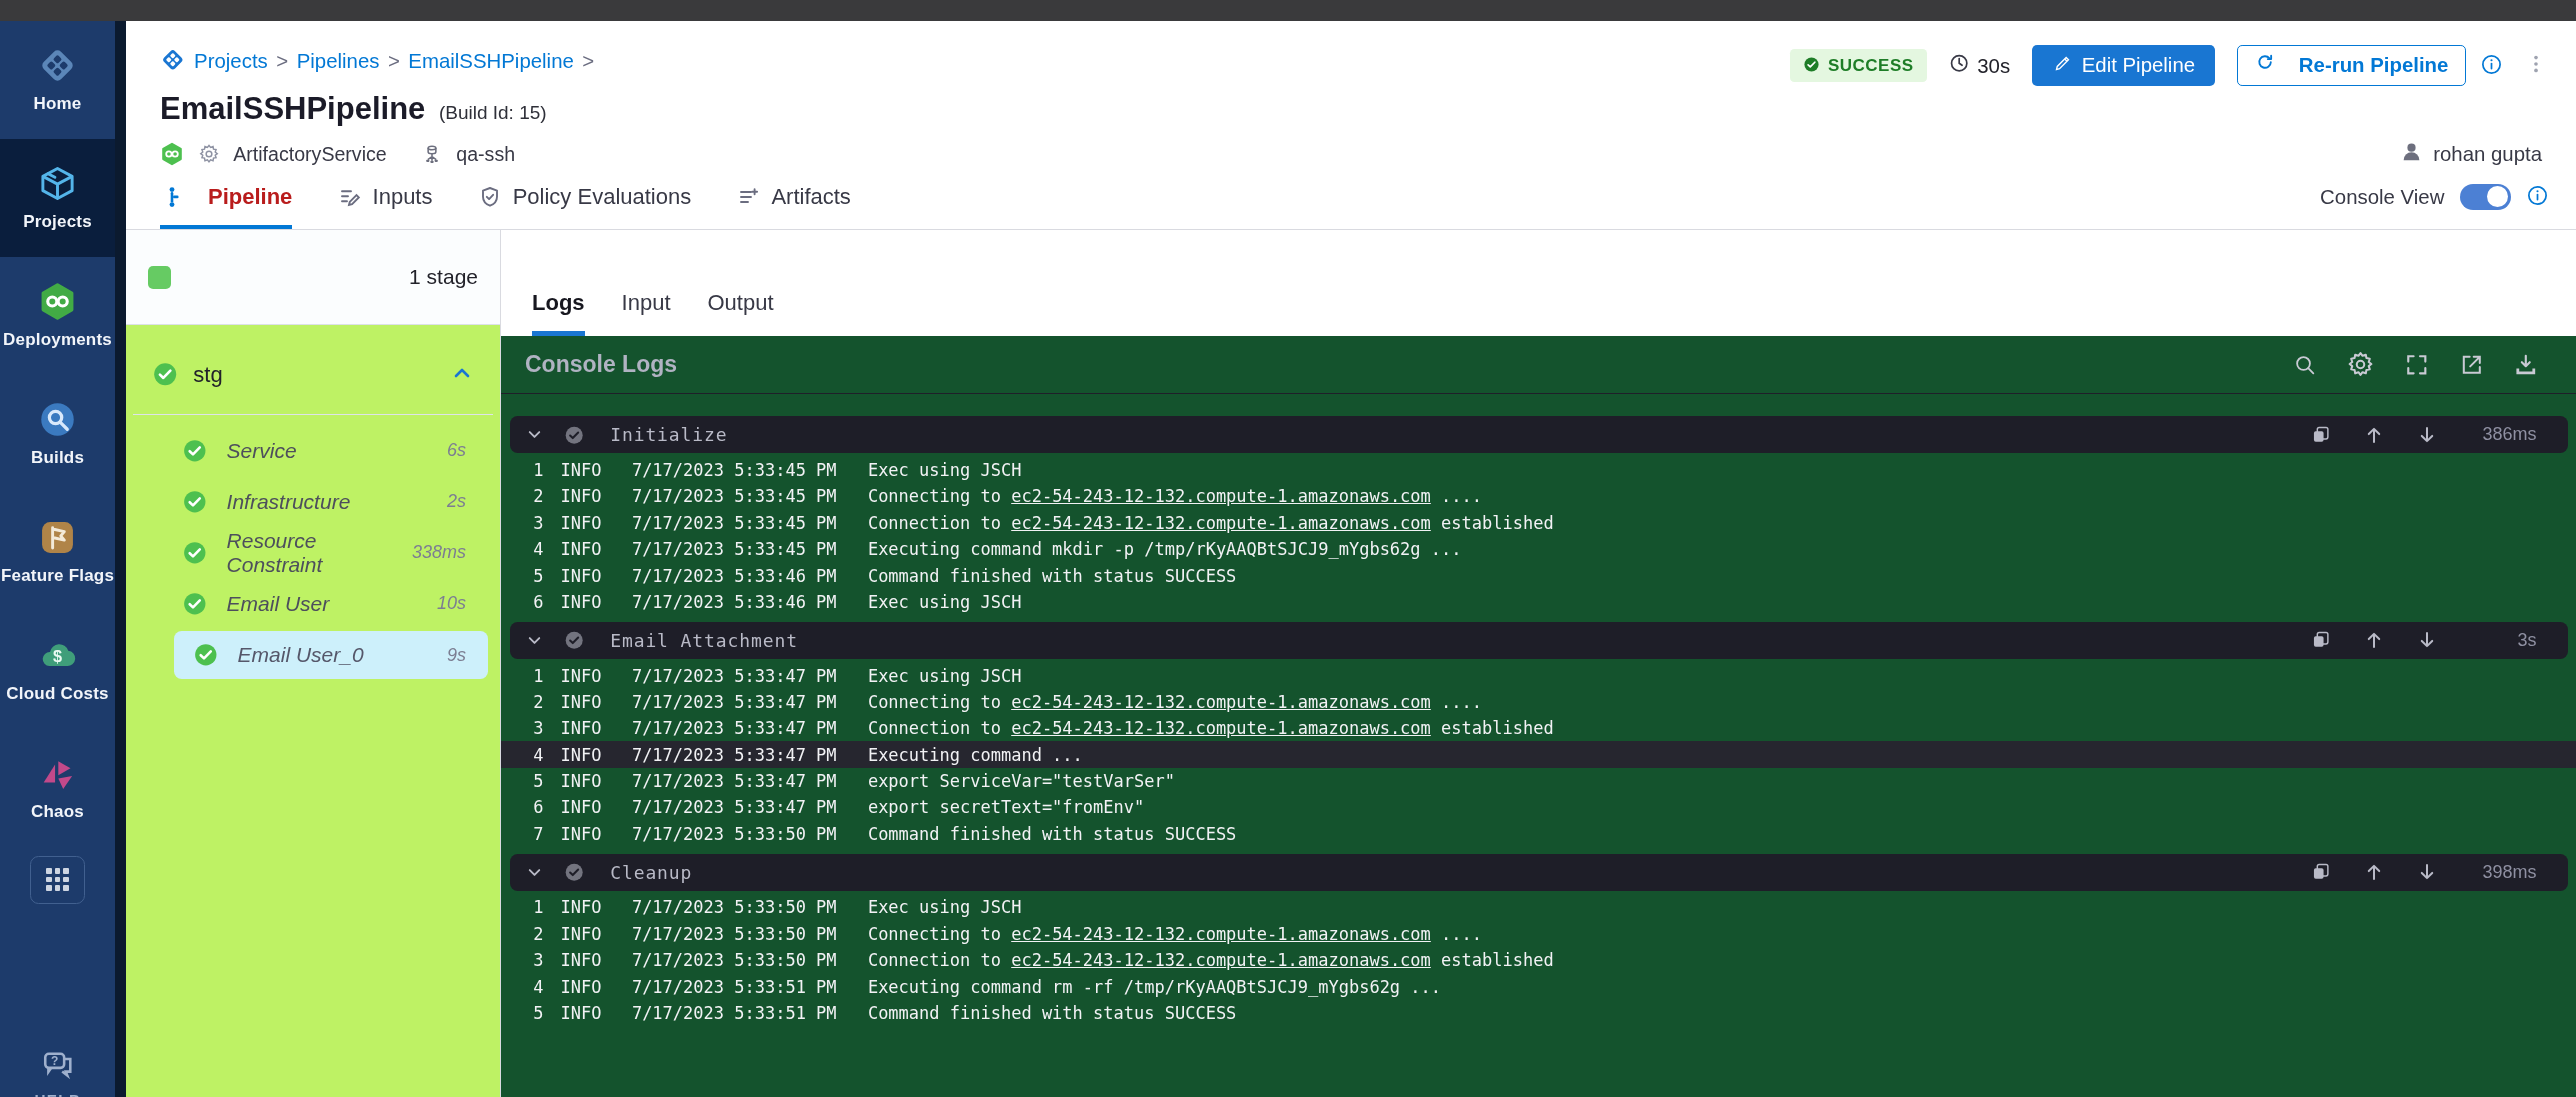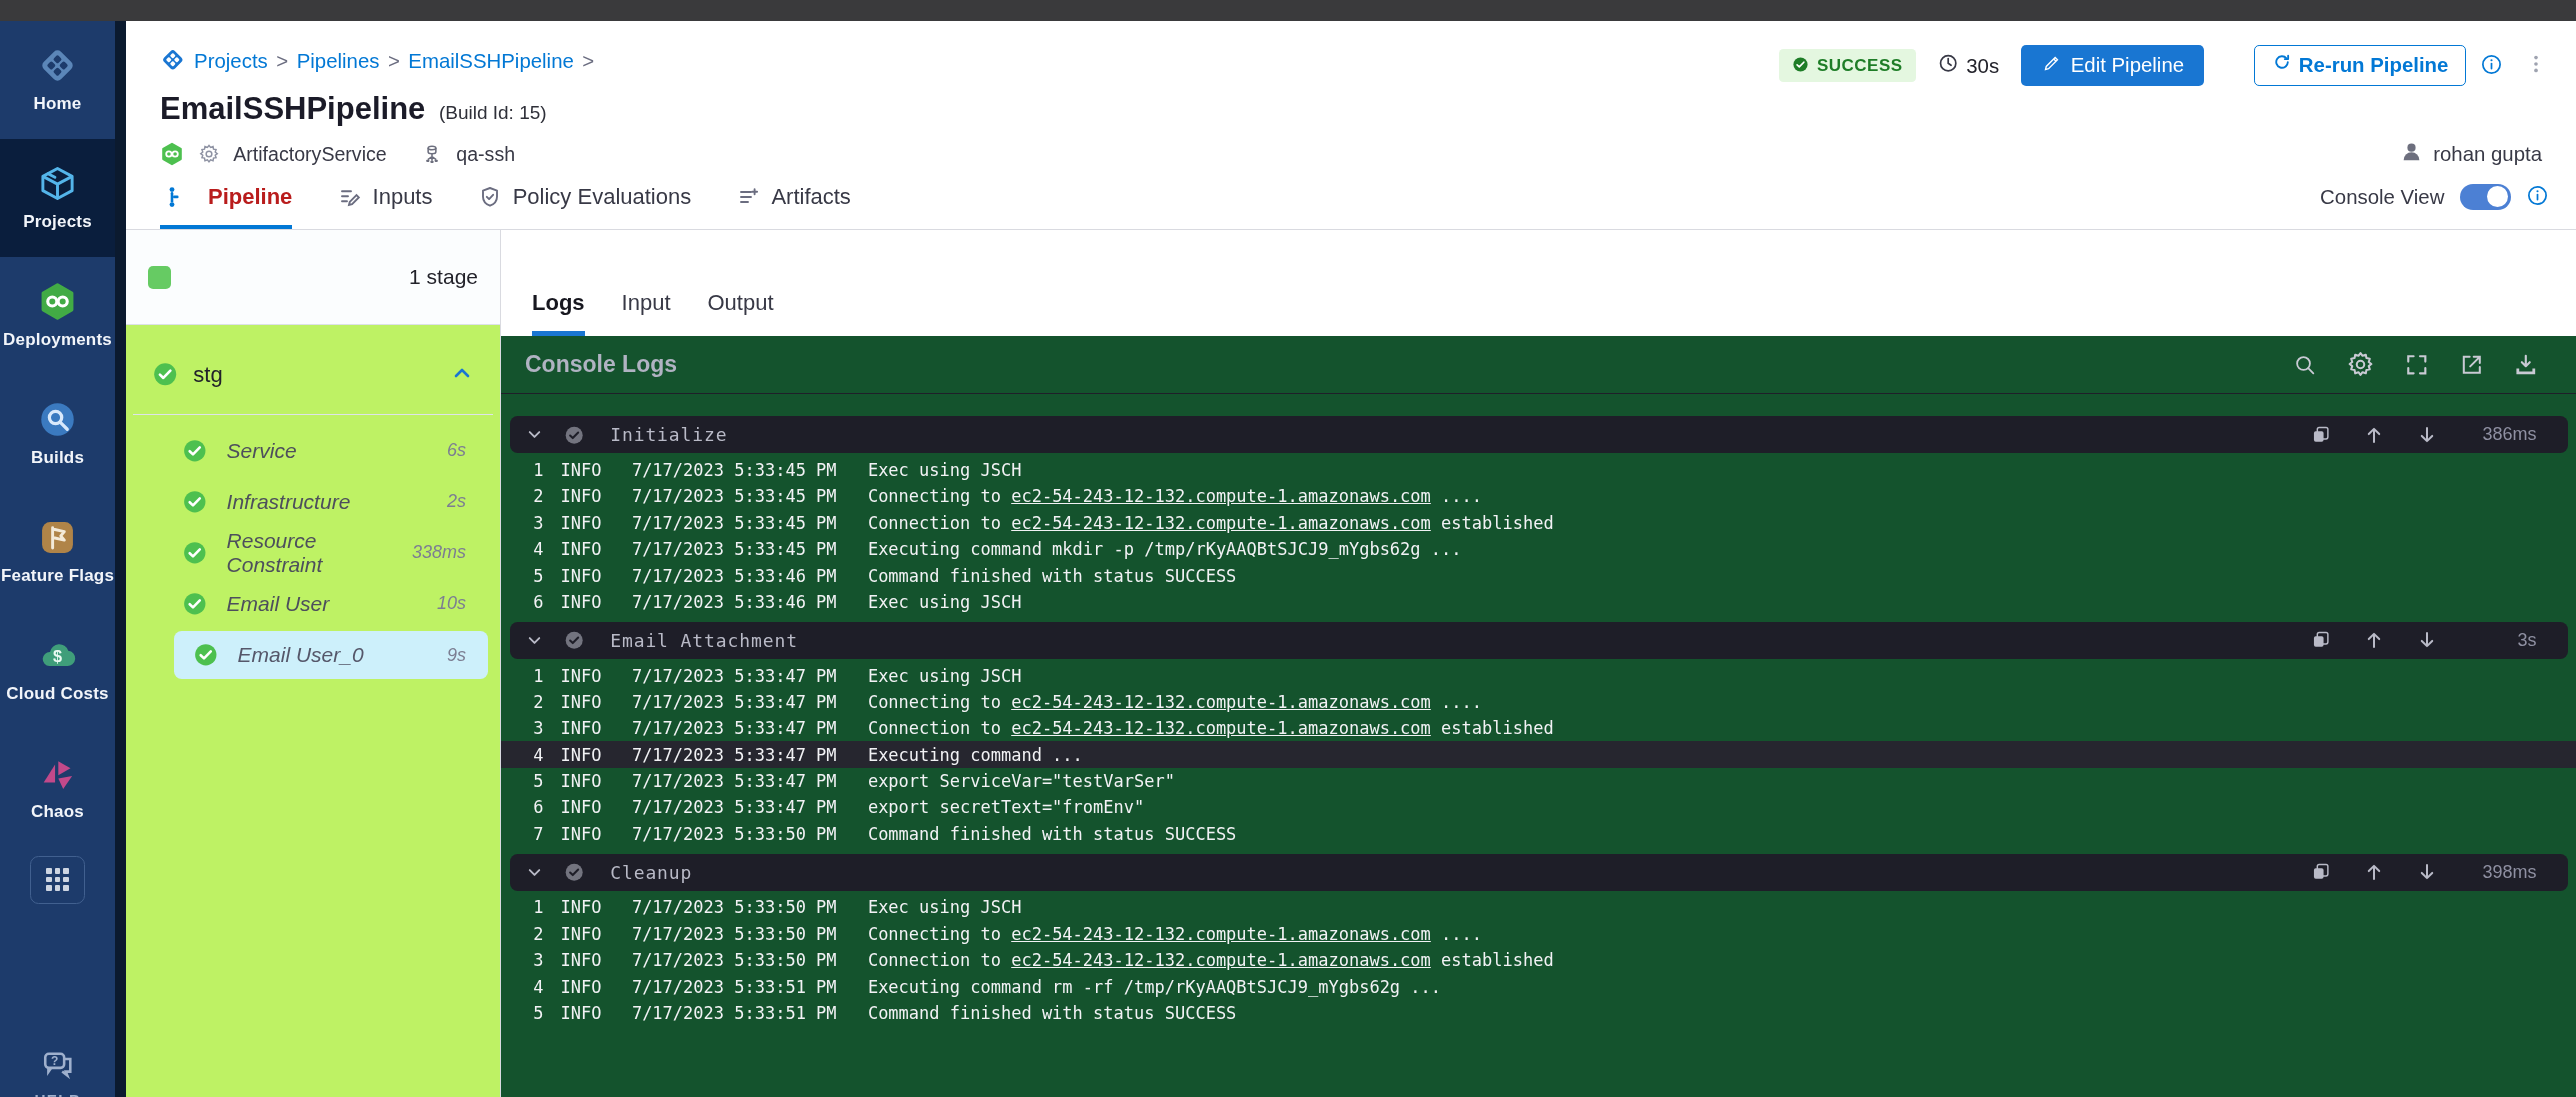--- a/index.html
+++ b/index.html
@@ -43,22 +43,22 @@
   .tag-text { font-size:19.6px; color:#383946; }
   .tags-row .spacer { width:6.8px; }
 
   .header-actions { position:absolute; top:24px; right:29px; display:flex; align-items:center; gap:22px; }
   .status-badge { display:flex; align-items:center; gap:7.7px; background:#e4f7e0; border-radius:4.3px;
                   padding:6.8px 13.6px; }
   .status-badge .txt { color:#1e7d27; font-size:17px; font-weight:700; letter-spacing:0.5px; }
   .exec-time { display:flex; align-items:flex-end; gap:7.7px; font-size:20.4px; color:#22222a; }
   .btn-primary { display:flex; align-items:center; gap:10.2px; background:#1976d2; color:#fff; font-size:20.4px;
                  height:41px; padding:0 20.4px; border-radius:5.1px; cursor:pointer; }
-  .btn-outline { display:flex; align-items:center; gap:6px; background:#fff; color:#0278d5; font-size:20.4px;
-                 height:41px; padding:0 17px; border-radius:5.1px; border:1.7px solid #0278d5; cursor:pointer; font-weight:600;margin-left:28px;}
+  .btn-outline { display:flex; align-items:center; gap:23px; background:#fff; color:#0278d5; font-size:20.4px;
+                 height:41px; padding:0 17px; border-radius:5.1px; border:1.7px solid #0278d5; cursor:pointer; font-weight:600;}
   .rerun-group { display:flex; align-items:center; gap:13.6px; }
   .user-row { position:absolute; top:119px; right:34px; display:flex; align-items:center; gap:10.2px;
               font-size:20.4px; color:#383946; }
 
   .tabbar { position:absolute; left:0; right:0; top:144px; height:65px; border-bottom:1.7px solid #d9dae0;
             display:flex; align-items:stretch; padding-left:34px; }
   .ptab { display:flex; align-items:center; gap:10.2px; font-size:22px; color:#383946; margin-right:46px; cursor:pointer; border-bottom:4.3px solid transparent; padding-top:4.3px;}
   .ptab svg { width:24px; height:24px; color:#6b6d80; }
   .ptab.active { color:#b91c1c; font-weight:700; border-bottom-color:#0278d5;gap:24px; }
   .ptab.active svg { color:#0278d5; }

